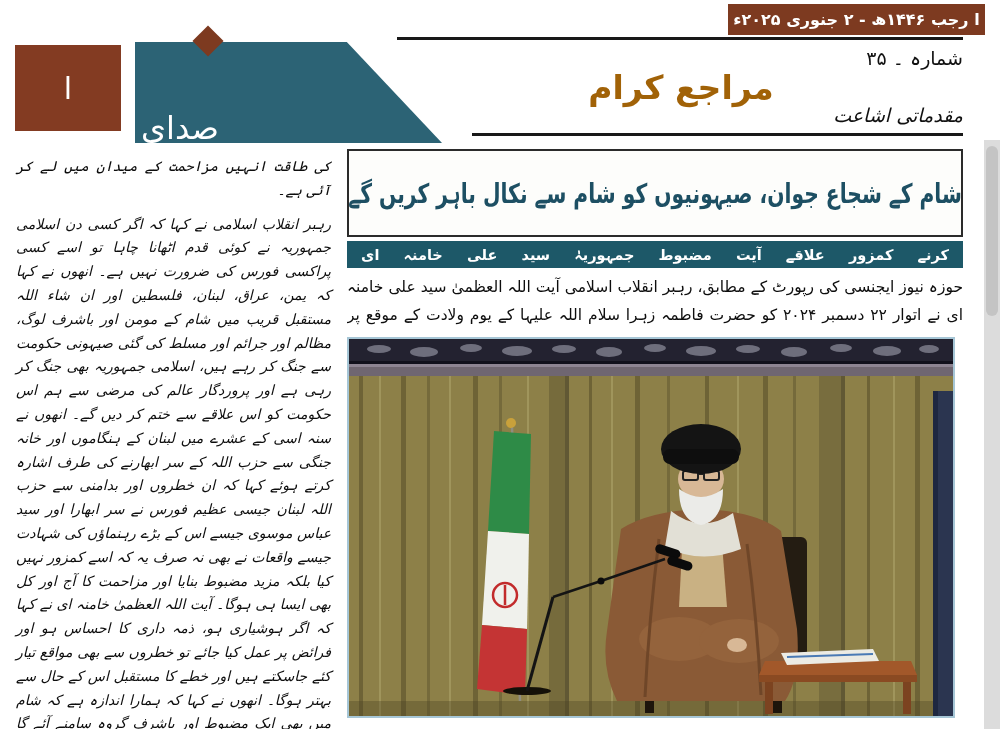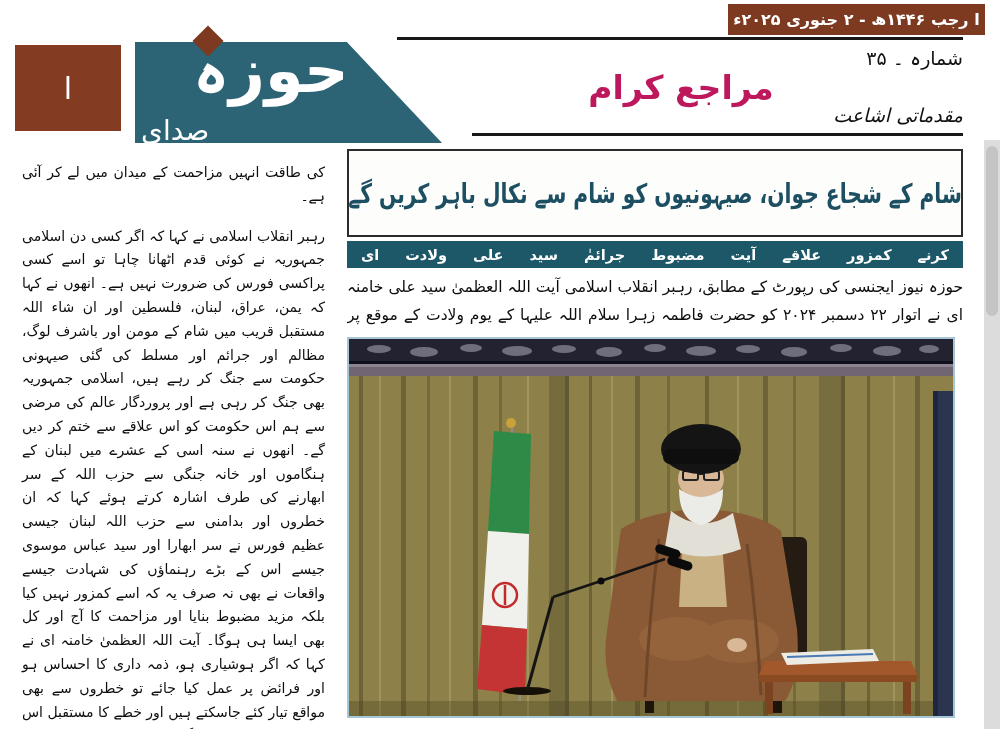--- a/index.html
+++ b/index.html
@@ -15,29 +15,29 @@
     font-size:16px;font-weight:bold;direction:rtl;margin-left:22px;
   }
   .rule-top{left:397px;top:37px;width:566px;height:3px;background:#181818;}
   .rule-mid{left:472px;top:133px;width:491px;height:3px;background:#181818;}
 
   
   .masthead-wrap{left:135px;top:42px;width:307px;height:101px;}
   .masthead-bg{position:absolute;left:0;top:0;width:100%;height:100%;
     background:#2c6375;clip-path:polygon(0 0,69% 0,100% 100%,0 100%);}
   .masthead-title{position:absolute;left:58px;top:-8px;font-size:62px;font-weight:bold;color:#fff;white-space:nowrap;}
-  .masthead-sub{position:absolute;left:6px;bottom:-4px;font-size:28px;color:#fff;white-space:nowrap;}
+  .masthead-sub{position:absolute;left:6px;bottom:-4px;font-size:32px;color:#fff;white-space:nowrap;}
   .diamond{position:absolute;left:62px;top:-12px;width:22px;height:22px;background:#7d3a20;transform:rotate(45deg);}
 
   .page-badge{left:15px;top:45px;width:106px;height:86px;background:#833b22;color:#fff;
     display:flex;align-items:center;justify-content:center;font-size:30px;}
 
   
   .issue-label{right:37px;top:47px;font-size:19px;direction:rtl;}
-  .section-title{left:575px;top:68px;width:212px;text-align:center;font-size:33px;font-weight:bold;color:#be185d;direction:rtl;}
+  .section-title{left:575px;top:68px;width:212px;text-align:center;font-size:33px;font-weight:bold;color:#a16207;direction:rtl;}
   .edition-label{right:37px;top:104px;font-size:19px;direction:rtl;font-style:italic;}
 
   
   .headline-box{left:347px;top:149px;width:616px;height:88px;border:2px solid #2b2b2b;
     box-sizing:border-box;background:#fdfdfb;display:flex;align-items:center;justify-content:center;
     direction:rtl;overflow:hidden;}
   .headline-text{font-size:27px;font-weight:bold;color:#1d4f63;white-space:nowrap;
     transform:scaleX(.75);transform-origin:center;}
 
   
@@ -50,39 +50,38 @@
     font-size:15.5px;line-height:28px;color:#0d0d0d;overflow:hidden;}
 
   
   .photo-frame{left:347px;top:337px;width:608px;height:381px;border:2px solid #a6c6d6;
     box-sizing:border-box;background:#8d8048;overflow:hidden;}
   .photo-frame svg{display:block;}
 
   
   .left-col{left:6px;top:145px;width:335px;height:584px;direction:rtl;text-align:justify;
     font-size:14px;line-height:23.8px;color:#0d0d0d;overflow:hidden;}
-  .left-col p{margin:16px;}
+  .left-col p{margin:10px;font-style:italic;}
 
   
   .scroll-track{left:984px;top:140px;width:16px;height:589px;background:#dcdcdc;}
   .scroll-thumb{position:absolute;left:2px;top:6px;width:12px;height:170px;background:#c4c4c4;border-radius:6px;}
 </style>
 </head>
 <body>
 
 <div class="abs date-badge">
   <span>ا رجب ۱۴۴۶ھ - ۲ جنوری ۲۰۲۵ء</span>
 </div>
 
 <div class="abs rule-top"></div>
 <div class="abs rule-mid"></div>
 
 <div class="abs masthead-wrap">
   <div class="masthead-bg"></div>
-  <div class="masthead-title">حوزہ</div>
   <div class="masthead-sub">صدای</div>
   <div class="diamond"></div>
 </div>
 
 <div class="abs page-badge">
   <span>ا</span>
 </div>
 
 <div class="abs issue-label">شمارہ ۔ ۳۵</div>
 <div class="abs section-title">مراجع کرام</div>
@@ -91,24 +90,24 @@
 <div class="abs headline-box">
   <span class="headline-text">شام کے شجاع جوان، صیہونیوں کو شام سے نکال باہر کریں گے</span>
 </div>
 
 <div class="abs byline-bar">
   <span>کرنے</span>
   <span>کمزور</span>
   <span>علاقے</span>
   <span>آیت</span>
   <span>مضبوط</span>
-  <span>جرائمٰ</span>
+  <span>جمہوریہٰ</span>
   <span>سید</span>
   <span>علی</span>
-  <span>ولادت</span>
+  <span>خامنہ</span>
   <span>ای</span>
 </div>
 
 <div class="abs lead-par">حوزہ نیوز ایجنسی کی رپورٹ کے مطابق، رہبر انقلاب اسلامی آیت اللہ العظمیٰ سید علی خامنہ ای نے اتوار ۲۲ دسمبر ۲۰۲۴ کو حضرت فاطمہ زہرا سلام اللہ علیہا کے یوم ولادت کے موقع پر ملک بھر سے آئے ہوئے</div>
 
 <div class="abs photo-frame">
   <svg width="604" height="377" viewBox="0 0 604 377">
 
     <rect width="604" height="377" fill="#8d8048"></rect>
     <g>

